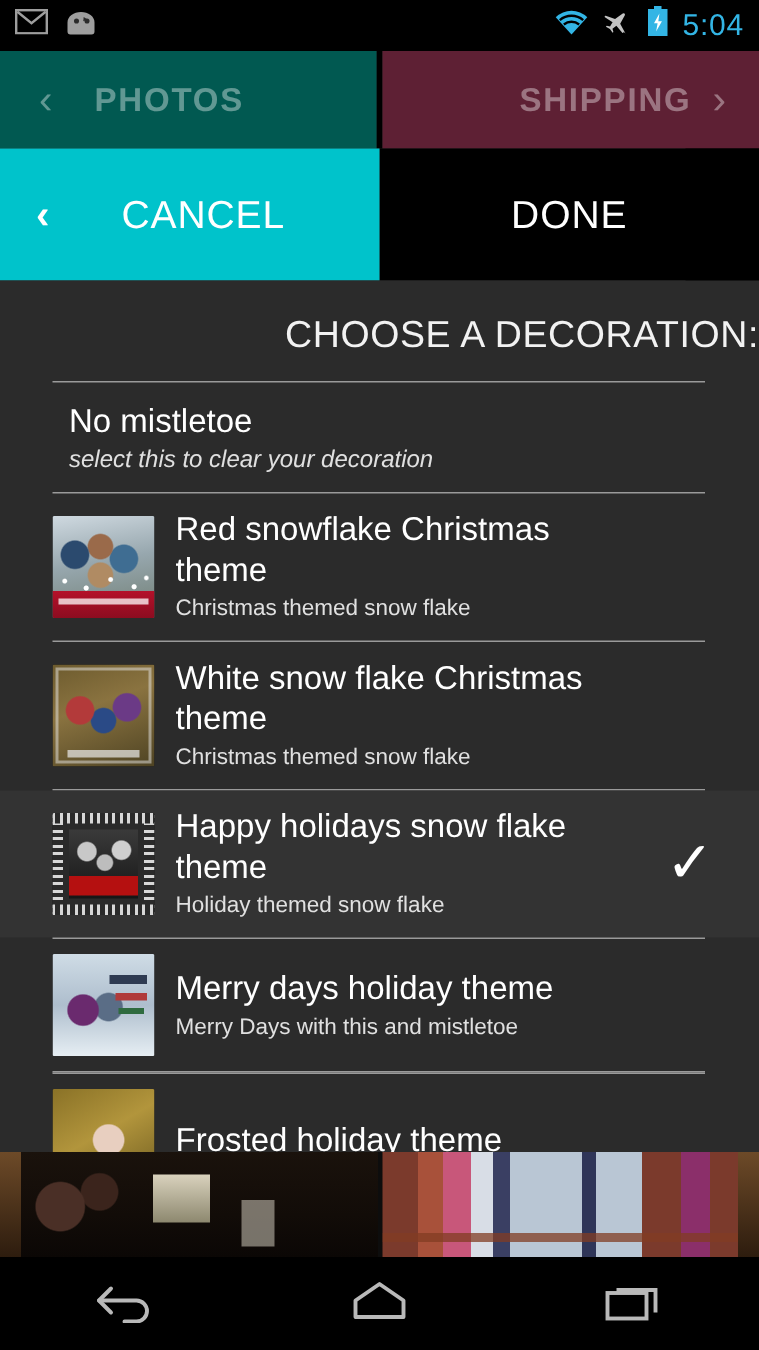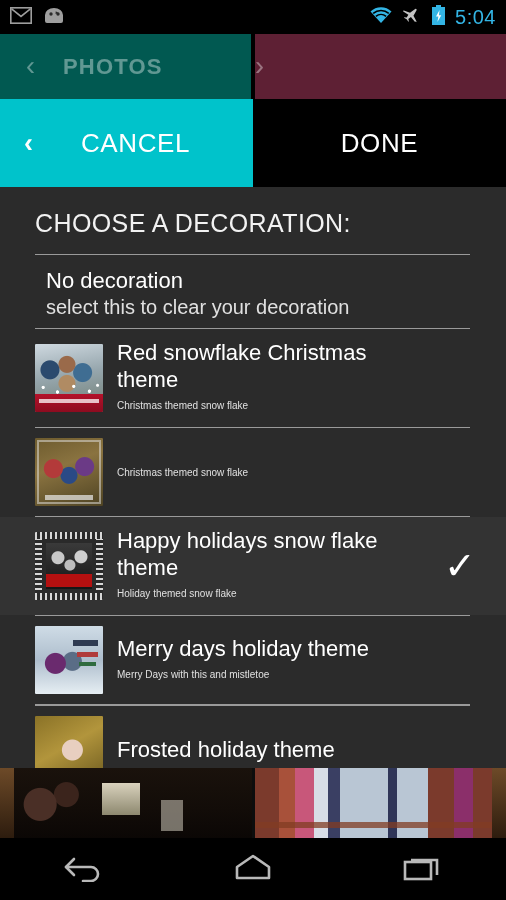--- a/index.html
+++ b/index.html
@@ -58,43 +58,44 @@
   .act-cancel .act-label { margin-left: 18px; }
 
   
   .panel {
     position: absolute; top: 187px; left: 0; width: 506px; height: 713px;
     background: #2b2b2b; overflow: hidden;
   }
   .panel-title {
     color: #f2f2f2; font-size: 25px; letter-spacing: .4px;
     padding: 22px 0 16px 35px;
+    text-align: right;
   }
   .list { padding: 0; }
   .divider { height: 1px; background: #9a9a9a; margin: 0 36px 0 35px; }
 
   .row { display: flex; align-items: center; padding: 10px 18px 10px 35px; min-height: 62px; }
   .row.selected { background: #333333; }
   .row-thumb-wrap { width: 68px; flex: 0 0 68px; margin-right: 14px; }
   .thumb {
     width: 68px; height: 68px; border-radius: 1px; overflow: hidden;
     position: relative; background: #1b1b1b;
   }
   .row-text { flex: 1 1 auto; min-width: 0; }
   .row-title { color: #ffffff; font-size: 22px; line-height: 27px; }
-  .row-sub { color: #e0e0e0; font-size: 10px; line-height: 22px; margin-top: 2px; }
+  .row-sub { color: #e0e0e0; font-size: 15px; line-height: 22px; margin-top: 2px; }
   .row-check {
     flex: 0 0 56px; display: flex; align-items: center; justify-content: center;
     color: #fff; font-size: 38px; font-weight: 700; line-height: 1;
   }
   .row-check.hidden { visibility: hidden; }
 
   .row-nodeco { padding: 12px 18px 10px 46px; }
   .row-nodeco .row-title { font-size: 22px; }
-  .row-nodeco .row-sub { font-size: 20px; }
+  .row-nodeco .row-sub { font-size: 16px; font-style: italic; }
 
   
   .tb-sky { position:absolute; inset:0; }
   .t1 .tb-sky { background:
       radial-gradient(circle at 22% 38%, #2b4a6e 0 9px, transparent 10px),
       radial-gradient(circle at 47% 30%, #9a6a4a 0 8px, transparent 9px),
       radial-gradient(circle at 70% 42%, #3f6d92 0 9px, transparent 10px),
       radial-gradient(circle at 47% 58%, #b08b63 0 8px, transparent 9px),
       linear-gradient(170deg,#cfd9e0 0%,#97a7ae 45%,#6f7d72 100%); }
   .t1 .tb-band { position:absolute; left:0; right:0; bottom:0; height:26%;
@@ -233,20 +234,21 @@
     </div>
   </div>
 
   <div class="navstrip">
     <div class="nav-seg nav-photos">
       <span class="nav-chev">‹</span>
       <span class="nav-label">PHOTOS</span>
     </div>
     <div class="nav-gap"></div>
     <div class="nav-seg nav-shipping">
+      <span class="nav-label">SHIPPING</span>
       <span class="nav-chev">›</span>
     </div>
   </div>
 
   <div class="actionbar">
     <div class="act act-cancel">
       <span class="act-chev">‹</span>
       <span class="act-label">CANCEL</span>
     </div>
     <div class="act act-done">
@@ -256,21 +258,21 @@
 
   <div class="panel">
     <div class="panel-title">CHOOSE A DECORATION:</div>
 
     <div class="list">
 
       <div class="divider"></div>
 
       <div class="row row-nodeco">
         <div class="row-text">
-          <div class="row-title">No decoration</div>
+          <div class="row-title">No mistletoe</div>
           <div class="row-sub">select this to clear your decoration</div>
         </div>
       </div>
 
       <div class="divider"></div>
 
       <div class="row">
         <div class="row-thumb-wrap">
           <div class="thumb t1">
             <div class="tb-sky"></div>
@@ -290,20 +292,21 @@
 
       <div class="row">
         <div class="row-thumb-wrap">
           <div class="thumb t2">
             <div class="tb-sky"></div>
               <div class="tb-frame"></div>
               <div class="tb-txt"></div>
           </div>
         </div>
         <div class="row-text">
+          <div class="row-title">White snow flake Christmas theme</div>
           <div class="row-sub">Christmas themed snow flake</div>
         </div>
         <div class="row-check hidden"></div>
       </div>
 
       <div class="divider"></div>
 
       <div class="row selected">
         <div class="row-thumb-wrap">
           <div class="thumb t3">

